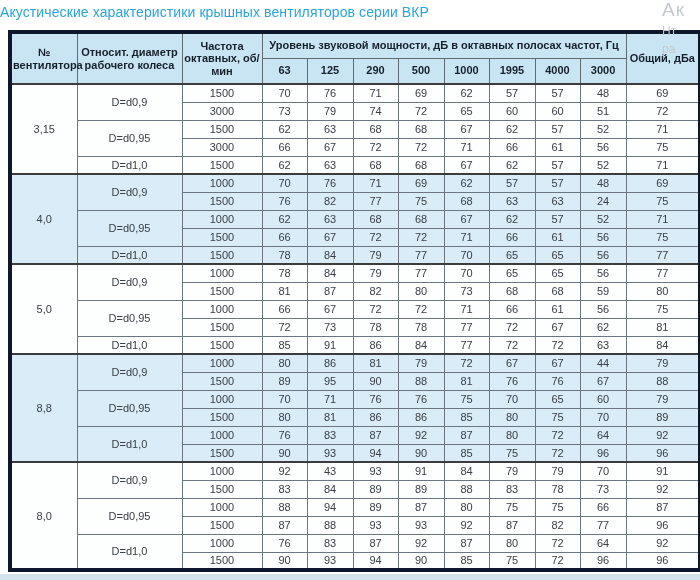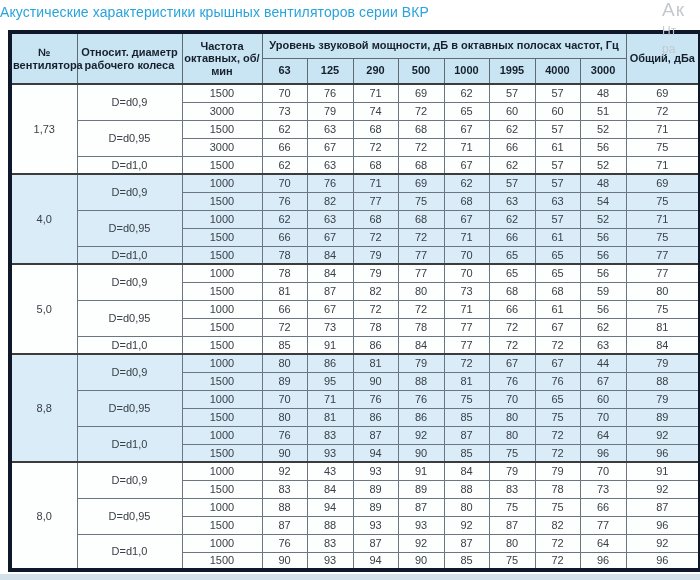--- a/index.html
+++ b/index.html
@@ -77,21 +77,21 @@
       <th>290</th>
       <th>500</th>
       <th>1000</th>
       <th>1995</th>
       <th>4000</th>
       <th>3000</th>
     </tr>
   </thead>
   <tbody id="table-body">
       <tr class="section-start">
-        <td rowspan="5">1,73</td>
+        <td rowspan="5">3,15</td>
         <td rowspan="2">D=d0,9</td>
         <td>1500</td>
         <td>70</td>
         <td>76</td>
         <td>71</td>
         <td>69</td>
         <td>62</td>
         <td>57</td>
         <td>57</td>
         <td>48</td>
@@ -163,21 +163,21 @@
       </tr>
       <tr class="shaded">
         <td>1500</td>
         <td>76</td>
         <td>82</td>
         <td>77</td>
         <td>75</td>
         <td>68</td>
         <td>63</td>
         <td>63</td>
-        <td>54</td>
+        <td>24</td>
         <td>75</td>
       </tr>
       <tr class="shaded">
         <td rowspan="2">D=d0,95</td>
         <td>1000</td>
         <td>62</td>
         <td>63</td>
         <td>68</td>
         <td>68</td>
         <td>67</td>

